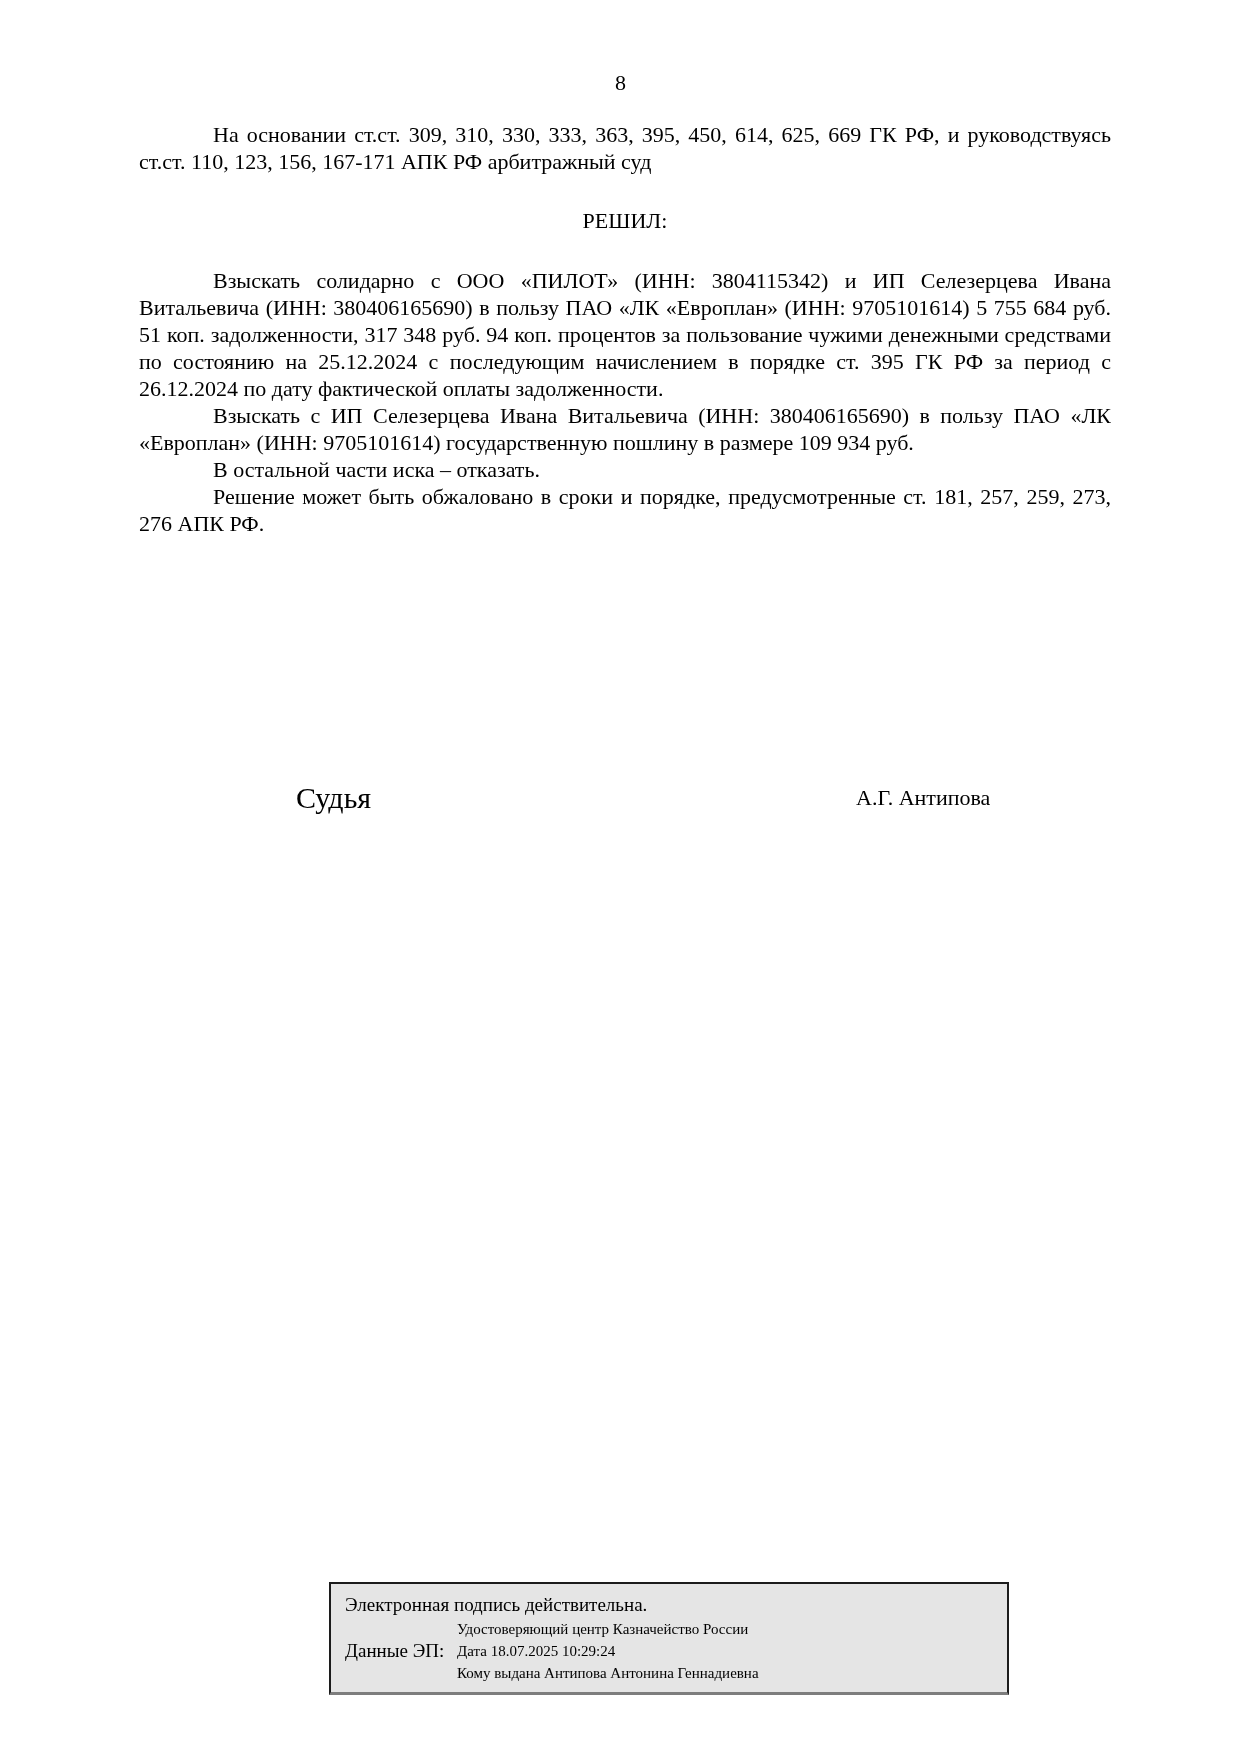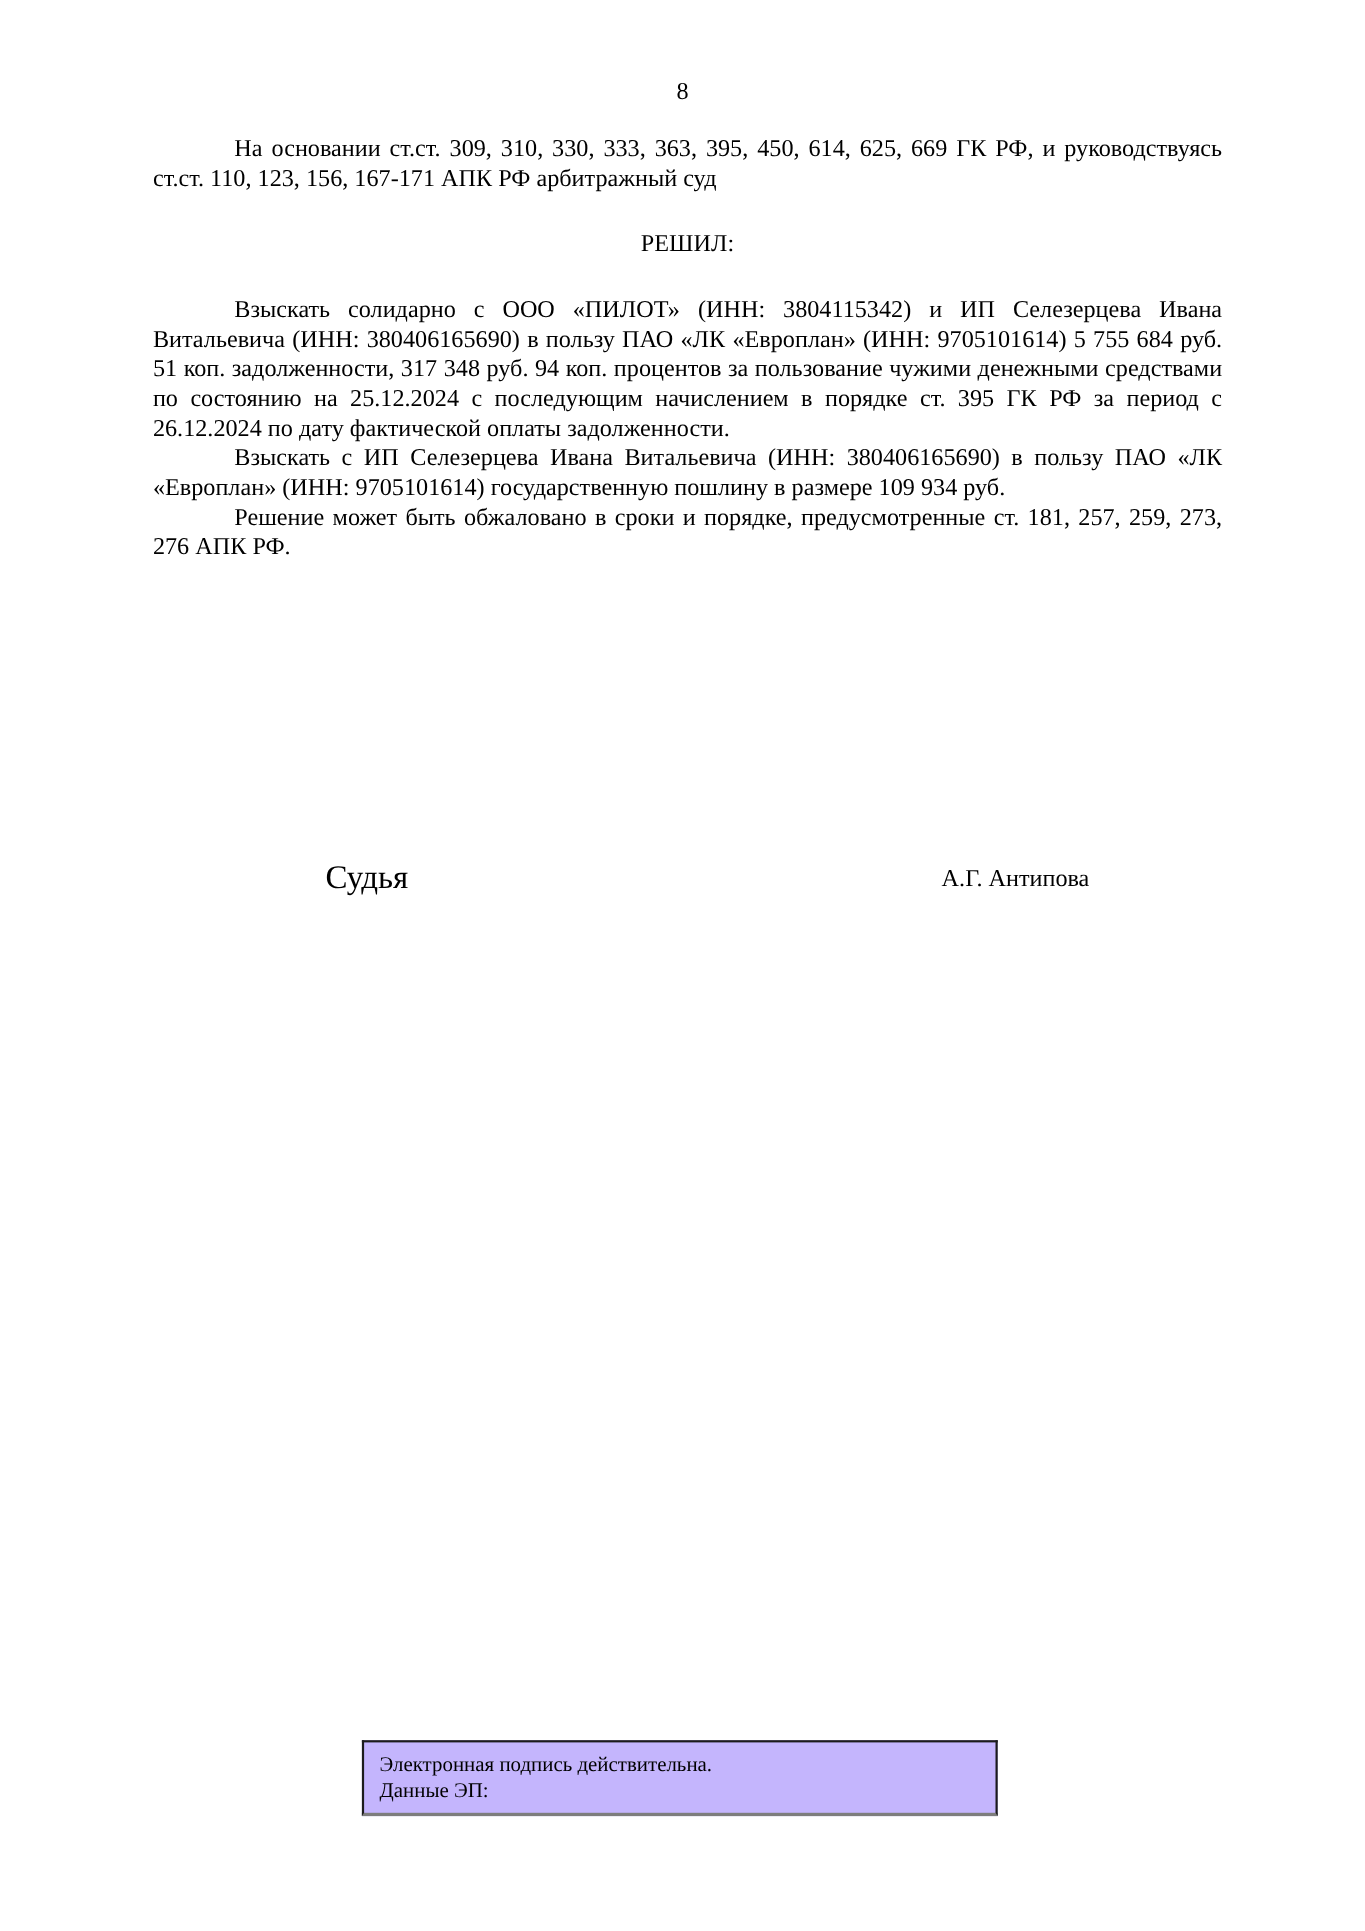--- a/index.html
+++ b/index.html
@@ -58,23 +58,23 @@
     position: absolute;
     left: 856px;
     top: 784px;
     font-size: 22px;
     line-height: 27px;
   }
   .esign-box {
     position: absolute;
     left: 329px;
     top: 1582px;
-    width: 578px;
+    width: 680px;
     box-sizing: border-box;
-    background: #c4b5fd;
+    background: #e5e5e5;
     border: 2px solid #1c1c1c;
     border-bottom: 3px solid #7d7d7d;
     padding: 8px 10px 8px 14px;
   }
   .esign-line1 {
     font-size: 19px;
     line-height: 26px;
     white-space: nowrap;
   }
   .esign-row {
@@ -101,26 +101,32 @@
 
 <div class="page">
 
   <div class="page-number">8</div>
 
   <div class="body-text">
     <p class="indent">На основании ст.ст. 309, 310, 330, 333, 363, 395, 450, 614, 625, 669 ГК РФ, и руководствуясь ст.ст. 110, 123, 156, 167-171 АПК РФ арбитражный суд</p>
     <p class="heading">РЕШИЛ:</p>
     <p class="indent">Взыскать солидарно с ООО «ПИЛОТ» (ИНН: 3804115342) и ИП Селезерцева Ивана Витальевича (ИНН: 380406165690) в пользу ПАО «ЛК «Европлан» (ИНН: 9705101614) 5 755 684 руб. 51 коп. задолженности, 317 348 руб. 94 коп. процентов за пользование чужими денежными средствами по состоянию на 25.12.2024 с последующим начислением в порядке ст. 395 ГК РФ за период с 26.12.2024 по дату фактической оплаты задолженности.</p>
     <p class="indent">Взыскать с ИП Селезерцева Ивана Витальевича (ИНН: 380406165690) в пользу ПАО «ЛК «Европлан» (ИНН: 9705101614) государственную пошлину в размере 109 934 руб.</p>
+    <p class="indent">В остальной части иска – отказать.</p>
     <p class="indent">Решение может быть обжаловано в сроки и порядке, предусмотренные ст. 181, 257, 259, 273, 276 АПК РФ.</p>
   </div>
 
   <span class="judge-role">Судья</span>
   <span class="judge-name">А.Г. Антипова</span>
 
   <div class="esign-box">
     <div class="esign-line1">Электронная подпись действительна.</div>
     <div class="esign-row">
       <div class="esign-label">Данные ЭП:</div>
+      <div class="esign-details">
+        <div>Удостоверяющий центр Казначейство России</div>
+        <div>Дата 18.07.2025 10:29:24</div>
+        <div>Кому выдана Антипова Антонина Геннадиевна</div>
+      </div>
     </div>
   </div>
 
 </div>
 
 </body></html>

